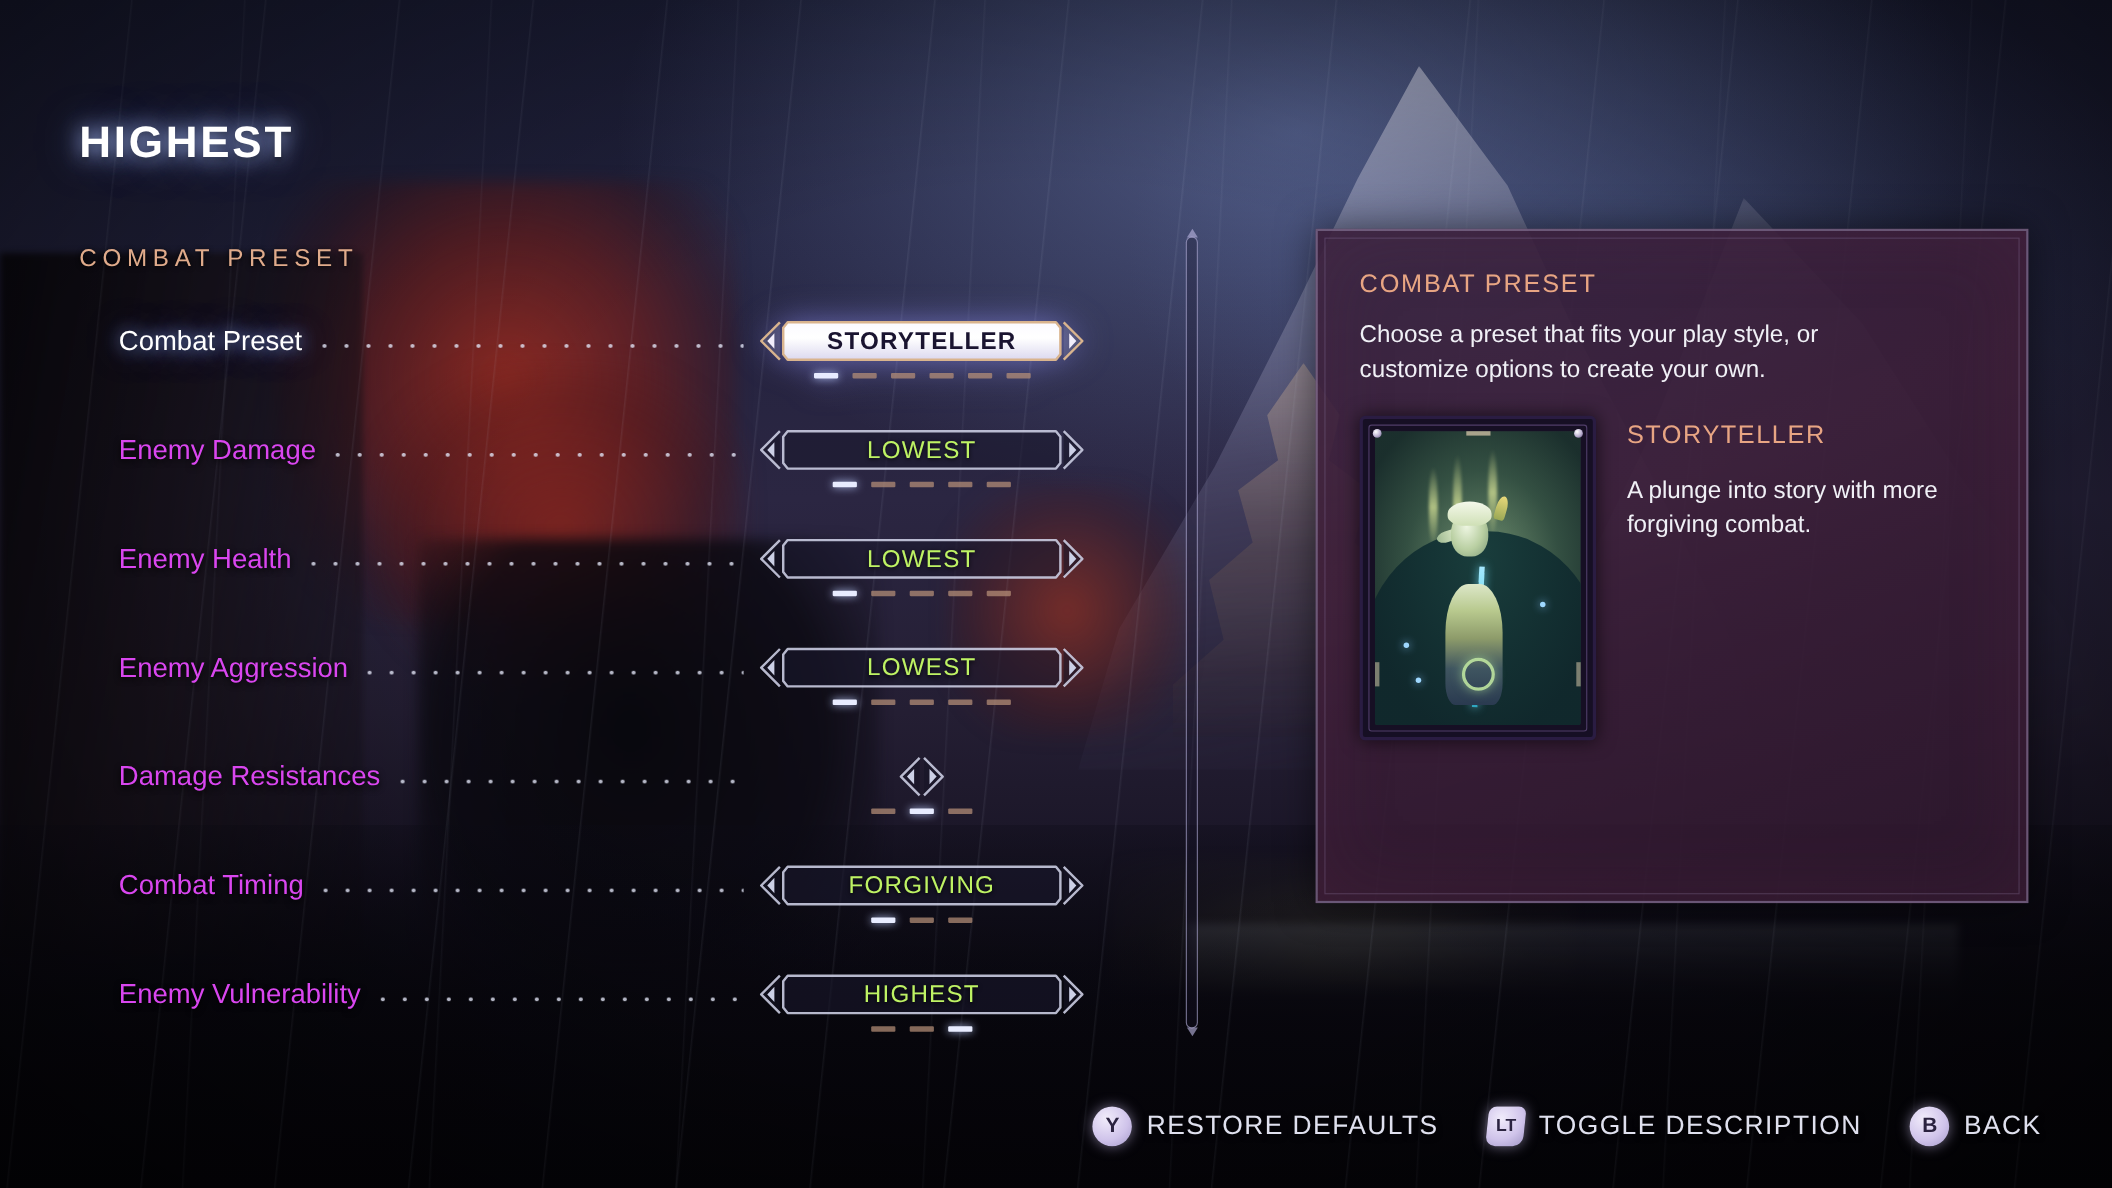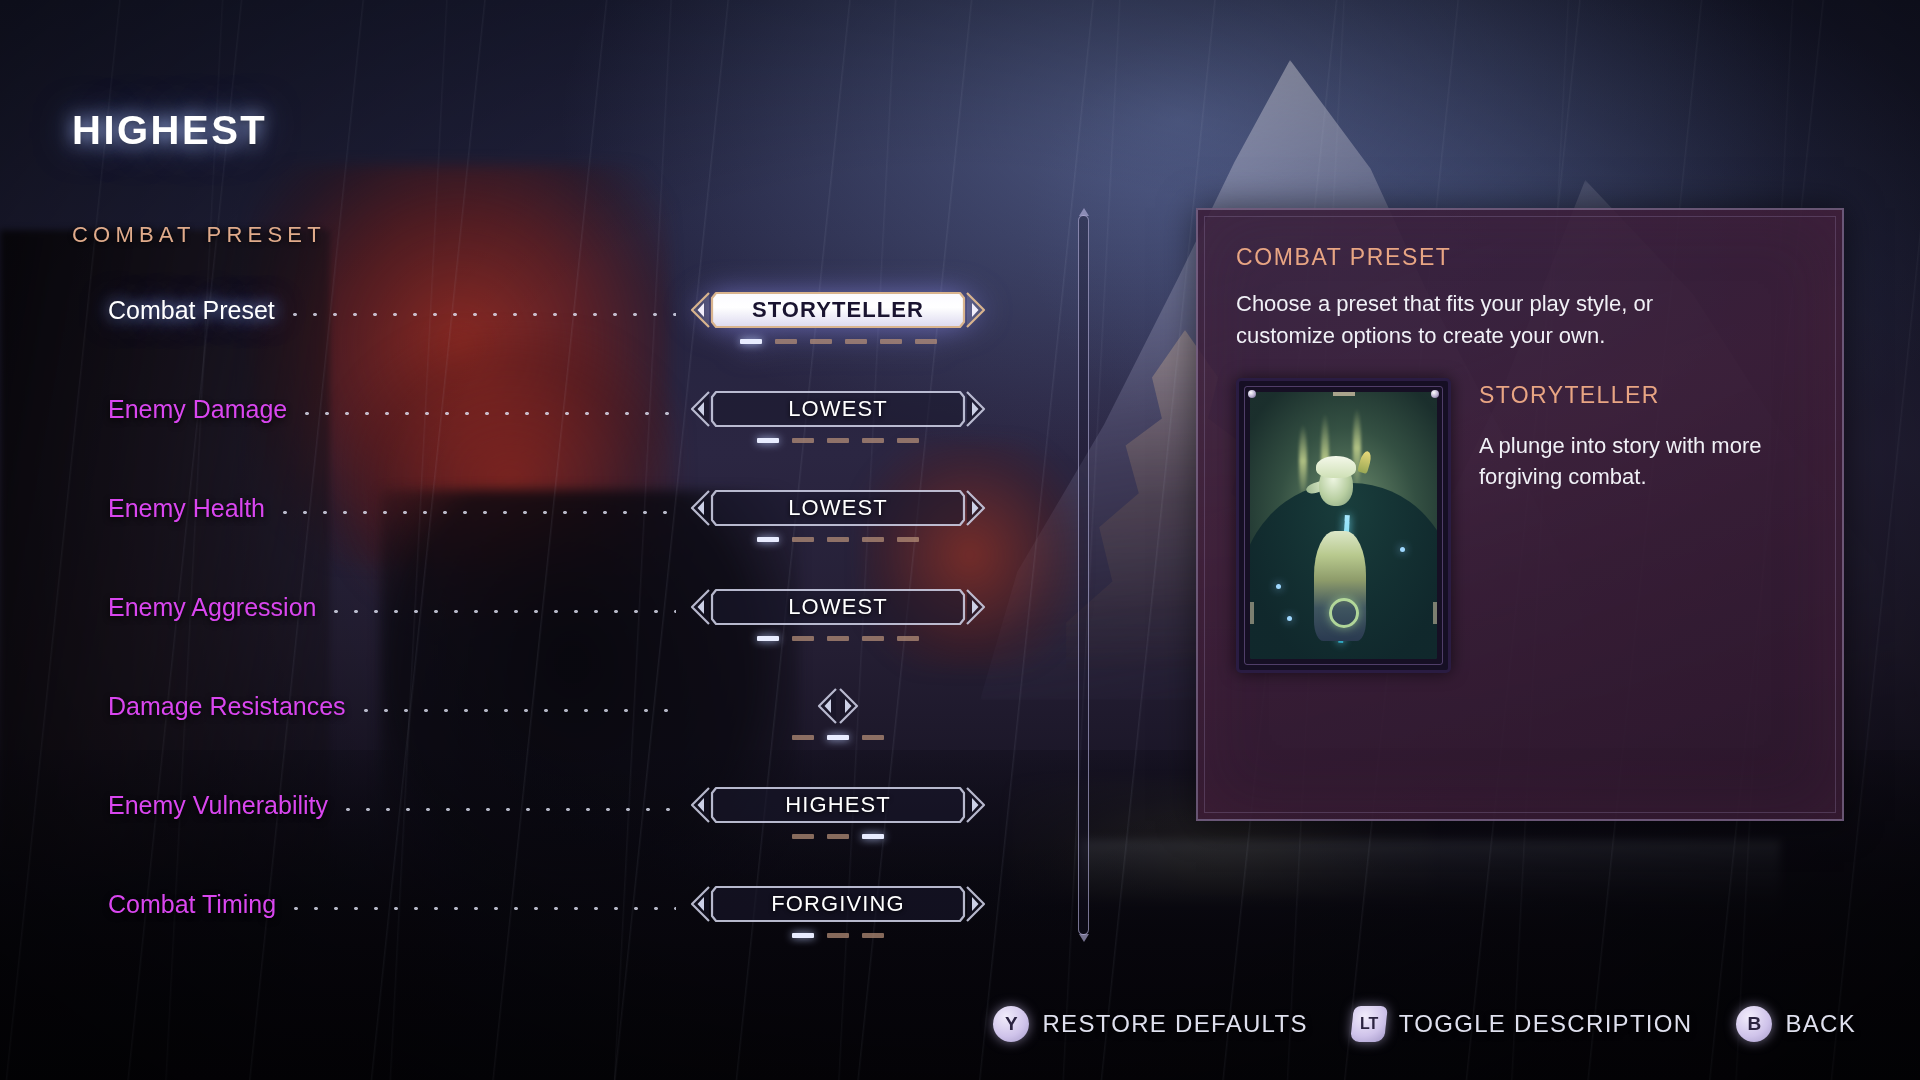--- a/index.html
+++ b/index.html
@@ -120,21 +120,21 @@
   .selector { position:relative; width:300px; flex:0 0 300px; padding-top:2px; }
   .sel-main { display:flex; align-items:center; justify-content:center; height:40px; position:relative; }
   .arrow { width:23px; height:38px; flex:0 0 23px; position:relative; }
   .arrow svg { display:block; width:100%; height:100%; }
   .pill {
     flex:1 1 auto; height:38px; margin:0 -1px; position:relative;
     display:flex; align-items:center; justify-content:center;
   }
   .pill-text {
     position:relative; z-index:3;
-    font-size:22px; letter-spacing:1.1px; color:#ffffff; white-space:nowrap;
+    font-size:22px; letter-spacing:1.1px; color:#bef264; white-space:nowrap;
     text-shadow:0 1px 4px rgba(0,0,0,.85);
   }
   .pill-bg { position:absolute; inset:0; z-index:1; }
   .pill-bg svg { width:100%; height:100%; display:block; }
 
   .setting-row.selected .pill-text { color:#1a1430; text-shadow:none; font-weight:600; }
   .setting-row.selected .selector { filter:drop-shadow(0 0 14px rgba(150,150,255,.55)); }
 
   
   .ticks { display:flex; gap:13px; justify-content:center; margin-top:9px; }
@@ -493,20 +493,60 @@
           </div>
         </div>
         <div class="ticks">
           <span class="tick"></span>
           <span class="tick active"></span>
           <span class="tick"></span>
         </div>
       </div>
     </div>
     <div class="setting-row">
+      <div class="row-label">Combat Timing</div>
+      <div class="leader"></div>
+      <div class="selector">
+        <div class="sel-main">
+          <div class="arrow">
+            <svg viewBox="0 0 23 38" preserveAspectRatio="none">
+              <path d="M21 2 L4 19 L21 36" fill="rgba(22,20,38,.55)" stroke="rgba(206,208,230,.88)" stroke-width="2.2" stroke-linejoin="round"></path>
+              <path d="M16 12 L9.5 19 L16 26 Z" fill="#ccd0e6"></path>
+            </svg>
+          </div>
+          <div class="pill">
+            <div class="pill-bg">
+              <svg viewBox="0 0 254 38" preserveAspectRatio="none">
+                <defs>
+                  <linearGradient id="sheen6" x1="0" y1="0" x2="0" y2="1">
+                    <stop offset="0%" stop-color="#fbfaff"></stop>
+                    <stop offset="42%" stop-color="#ffffff"></stop>
+                    <stop offset="100%" stop-color="#dcd9ef"></stop>
+                  </linearGradient>
+                </defs>
+                <path d="M6 2 H248 L252 7 V31 L248 36 H6 L2 31 V7 Z" fill="rgba(26,24,44,.58)" stroke="rgba(206,208,230,.88)" stroke-width="2.2" stroke-linejoin="round"></path>
+              </svg>
+            </div>
+            <span class="pill-text">FORGIVING</span>
+          </div>
+          <div class="arrow">
+            <svg viewBox="0 0 23 38" preserveAspectRatio="none">
+              <path d="M2 2 L19 19 L2 36" fill="rgba(22,20,38,.55)" stroke="rgba(206,208,230,.88)" stroke-width="2.2" stroke-linejoin="round"></path>
+              <path d="M7 12 L13.5 19 L7 26 Z" fill="#ccd0e6"></path>
+            </svg>
+          </div>
+        </div>
+        <div class="ticks">
+          <span class="tick active"></span>
+          <span class="tick"></span>
+          <span class="tick"></span>
+        </div>
+      </div>
+    </div>
+    <div class="setting-row">
       <div class="row-label">Enemy Vulnerability</div>
       <div class="leader"></div>
       <div class="selector">
         <div class="sel-main">
           <div class="arrow">
             <svg viewBox="0 0 23 38" preserveAspectRatio="none">
               <path d="M21 2 L4 19 L21 36" fill="rgba(22,20,38,.55)" stroke="rgba(206,208,230,.88)" stroke-width="2.2" stroke-linejoin="round"></path>
               <path d="M16 12 L9.5 19 L16 26 Z" fill="#ccd0e6"></path>
             </svg>
           </div>
@@ -529,60 +569,20 @@
             <svg viewBox="0 0 23 38" preserveAspectRatio="none">
               <path d="M2 2 L19 19 L2 36" fill="rgba(22,20,38,.55)" stroke="rgba(206,208,230,.88)" stroke-width="2.2" stroke-linejoin="round"></path>
               <path d="M7 12 L13.5 19 L7 26 Z" fill="#ccd0e6"></path>
             </svg>
           </div>
         </div>
         <div class="ticks">
           <span class="tick"></span>
           <span class="tick"></span>
           <span class="tick active"></span>
-        </div>
-      </div>
-    </div>
-    <div class="setting-row">
-      <div class="row-label">Combat Timing</div>
-      <div class="leader"></div>
-      <div class="selector">
-        <div class="sel-main">
-          <div class="arrow">
-            <svg viewBox="0 0 23 38" preserveAspectRatio="none">
-              <path d="M21 2 L4 19 L21 36" fill="rgba(22,20,38,.55)" stroke="rgba(206,208,230,.88)" stroke-width="2.2" stroke-linejoin="round"></path>
-              <path d="M16 12 L9.5 19 L16 26 Z" fill="#ccd0e6"></path>
-            </svg>
-          </div>
-          <div class="pill">
-            <div class="pill-bg">
-              <svg viewBox="0 0 254 38" preserveAspectRatio="none">
-                <defs>
-                  <linearGradient id="sheen6" x1="0" y1="0" x2="0" y2="1">
-                    <stop offset="0%" stop-color="#fbfaff"></stop>
-                    <stop offset="42%" stop-color="#ffffff"></stop>
-                    <stop offset="100%" stop-color="#dcd9ef"></stop>
-                  </linearGradient>
-                </defs>
-                <path d="M6 2 H248 L252 7 V31 L248 36 H6 L2 31 V7 Z" fill="rgba(26,24,44,.58)" stroke="rgba(206,208,230,.88)" stroke-width="2.2" stroke-linejoin="round"></path>
-              </svg>
-            </div>
-            <span class="pill-text">FORGIVING</span>
-          </div>
-          <div class="arrow">
-            <svg viewBox="0 0 23 38" preserveAspectRatio="none">
-              <path d="M2 2 L19 19 L2 36" fill="rgba(22,20,38,.55)" stroke="rgba(206,208,230,.88)" stroke-width="2.2" stroke-linejoin="round"></path>
-              <path d="M7 12 L13.5 19 L7 26 Z" fill="#ccd0e6"></path>
-            </svg>
-          </div>
-        </div>
-        <div class="ticks">
-          <span class="tick active"></span>
-          <span class="tick"></span>
-          <span class="tick"></span>
         </div>
       </div>
     </div>
   </div>
 
 <div id="scroll-track"></div>
 
 <div id="desc-panel">
   <div class="desc-title">COMBAT PRESET</div>
   <div class="desc-body">Choose a preset that fits your play style, or customize options to create your own.</div>

